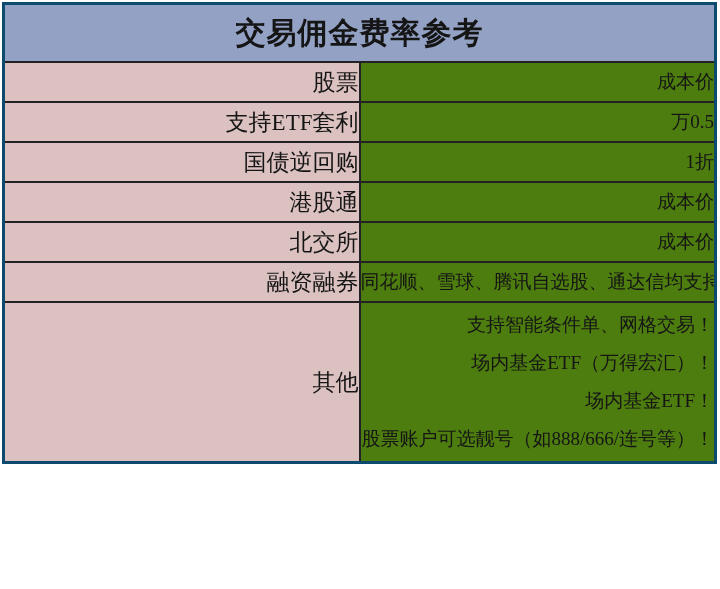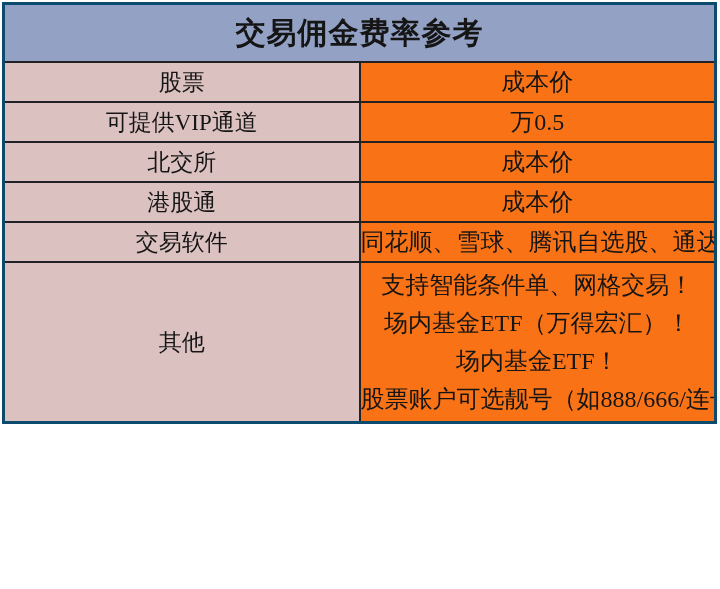--- a/index.html
+++ b/index.html
@@ -35,28 +35,28 @@
     background: #93a1c5;
     font-size: 30px;
     font-weight: bold;
     text-align: center;
     letter-spacing: 1px;
   }
   td.label-cell {
     width: 164px;
     background: #dbc2c0;
     font-size: 23px;
-    text-align: center;
+    text-align: right;
     padding-left: 9px;
     white-space: nowrap;
   }
   td.value-cell {
-    background: #f97316;
-    font-size: 24px;
-    text-align: center;
+    background: #4d7c0f;
+    font-size: 19px;
+    text-align: right;
   }
   tr.std-row td { height: 37px; }
   tr.tall-row td { height: 158px; }
   .value-line {
     line-height: 38px;
     white-space: nowrap;
   }
 </style>
 </head>
 <body>
@@ -69,39 +69,45 @@
       </tr>
     </thead>
     <tbody>
         <tr class="std-row">
           <td class="label-cell">股票</td>
           <td class="value-cell">
             <div class="value-line">成本价</div>
           </td>
         </tr>
         <tr class="std-row">
-          <td class="label-cell">可提供VIP通道</td>
+          <td class="label-cell">支持ETF套利</td>
           <td class="value-cell">
             <div class="value-line">万0.5</div>
+          </td>
+        </tr>
+        <tr class="std-row">
+          <td class="label-cell">国债逆回购</td>
+          <td class="value-cell">
+            <div class="value-line">1折</div>
+          </td>
+        </tr>
+        <tr class="std-row">
+          <td class="label-cell">港股通</td>
+          <td class="value-cell">
+            <div class="value-line">成本价</div>
           </td>
         </tr>
         <tr class="std-row">
           <td class="label-cell">北交所</td>
           <td class="value-cell">
             <div class="value-line">成本价</div>
           </td>
         </tr>
         <tr class="std-row">
-          <td class="label-cell">港股通</td>
-          <td class="value-cell">
-            <div class="value-line">成本价</div>
-          </td>
-        </tr>
-        <tr class="std-row">
-          <td class="label-cell">交易软件</td>
+          <td class="label-cell">融资融券</td>
           <td class="value-cell">
             <div class="value-line">同花顺、雪球、腾讯自选股、通达信均支持</div>
           </td>
         </tr>
         <tr class="tall-row">
           <td class="label-cell">其他</td>
           <td class="value-cell">
             <div class="value-line">支持智能条件单、网格交易！</div>
             <div class="value-line">场内基金ETF（万得宏汇）！</div>
             <div class="value-line">场内基金ETF！</div>

